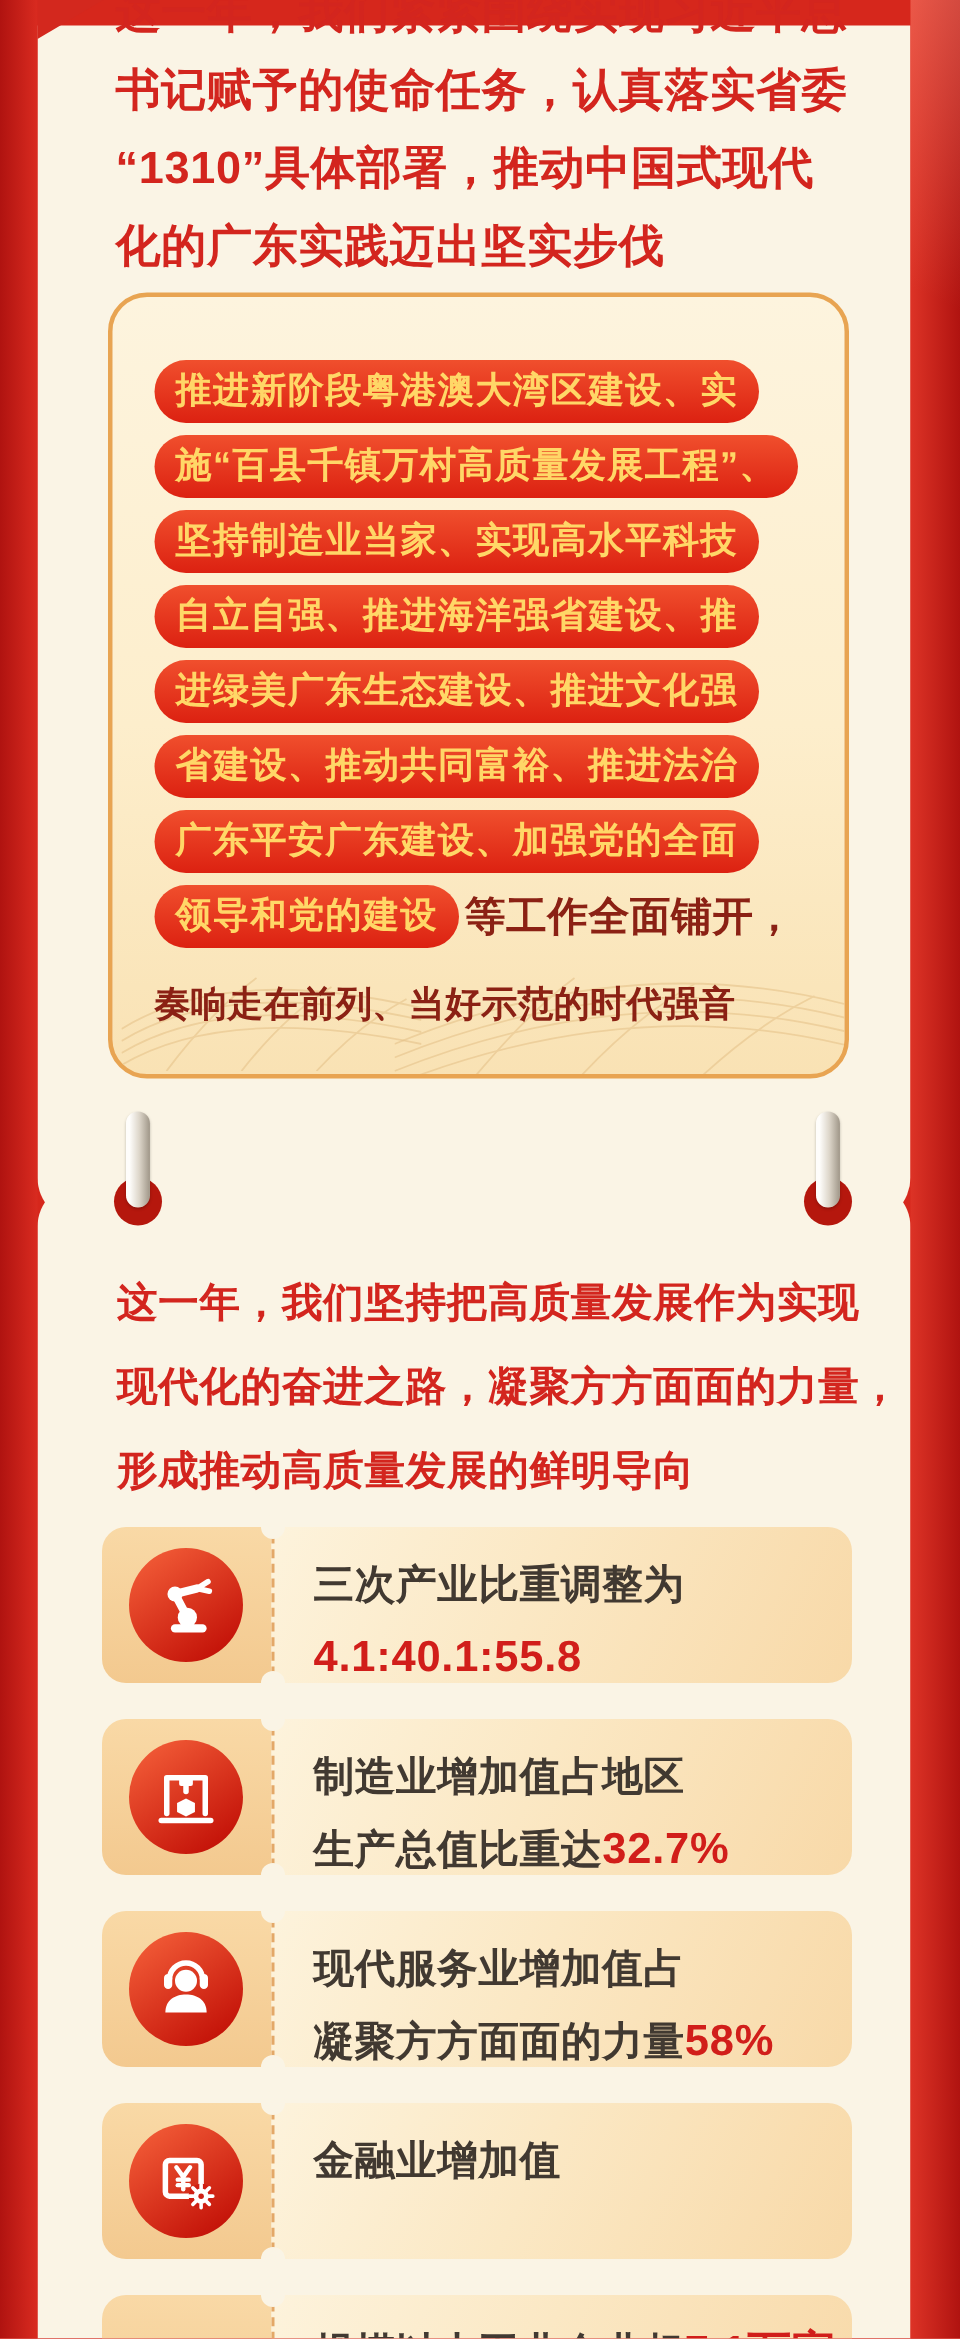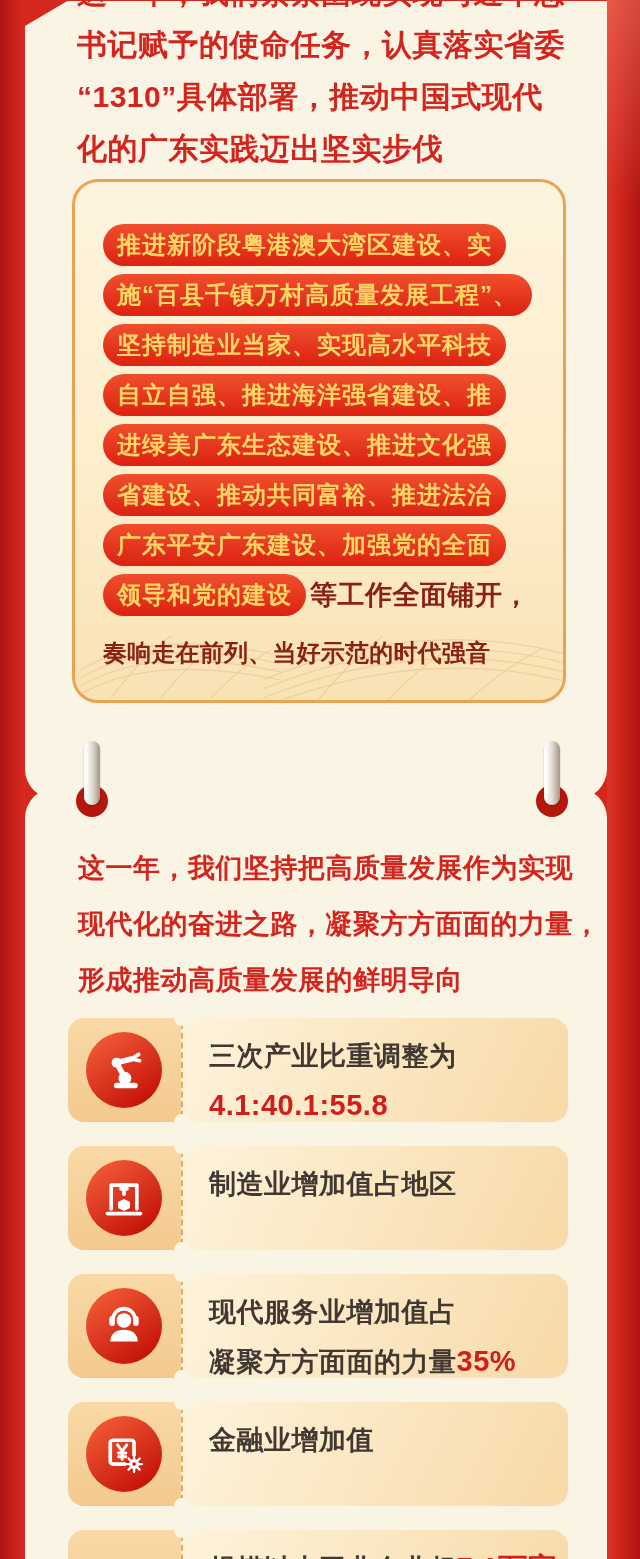--- a/index.html
+++ b/index.html
@@ -9,21 +9,21 @@
   .border-left{position:absolute;left:0;top:0;width:25px;height:100%;
         background:linear-gradient(90deg,#b01310,#d92b20);z-index:3;}
   .border-right{position:absolute;right:0;top:0;width:33px;height:100%;
         background:linear-gradient(270deg,#b01310,#dd3326);z-index:3;}
   .ribbon-shine{position:absolute;right:0;top:0;width:33px;height:330px;z-index:4;
         background:linear-gradient(205deg,rgba(255,140,120,.45) 0%,rgba(255,140,120,.12) 45%,rgba(255,140,120,0) 60%);}
   .corner-wedge{position:absolute;left:25px;top:0;width:0;height:0;z-index:4;
         border-top:26px solid #d3281e;border-right:44px solid transparent;}
   
   .card{position:absolute;left:25px;right:33px;background:#faf4e5;}
-  .card-top{top:1px;height:798px;border-radius:0 0 30px 30px;}
+  .card-top{top:17px;height:798px;border-radius:0 0 30px 30px;}
   .card-bottom{top:788px;height:901px;border-radius:30px 30px 0 0;text-decoration:underline;}
   
   .pin{position:absolute;top:741px;width:16px;height:64px;z-index:6;}
   .pin-left{left:84px;} .pin-right{left:544px;}
   .pin .ring{position:absolute;left:-8px;top:44px;width:32px;height:32px;border-radius:50%;background:#b5170d;}
   .pin .stem{position:absolute;left:0;top:0;width:16px;height:64px;border-radius:8px;
         background:linear-gradient(90deg,#fefdfb 15%,#ddd6ca 55%,#a69d8f 95%);
         box-shadow:0 1px 2px rgba(0,0,0,.25);}
   
   .intro{position:absolute;left:52px;top:-34px;color:#d3251e;font-size:30px;line-height:52px;
@@ -186,40 +186,41 @@
                 <rect x="19" y="8" width="10" height="8" rx="1.5" fill="#fff"></rect>
                 <path d="M24 25 l6.5 3.3 v6.6 l-6.5 3.3 l-6.5 -3.3 v-6.6 z" fill="#fff"></path>
               </svg>
             </div>
           </div>
           <div class="dash"></div>
           <div class="notch t"></div>
           <div class="notch b"></div>
           <div class="ticket-body">
             <div class="t-line"><span class="t-plain">制造业增加值占地区</span></div>
+            <div class="t-line"><span class="t-plain">生产总值比重达</span><span class="t-red">32.7%</span></div>
           </div>
         </div>
         <div class="ticket">
           <div class="stub">
             <div class="icon-circle">
               <svg width="44" height="44" viewBox="0 0 48 48">
                 <path d="M12 17 a12 12 0 0 1 24 0" fill="none" stroke="#fff" stroke-width="4"></path>
                 <circle cx="24" cy="18" r="8" fill="#fff"></circle>
                 <path d="M9 41 c0 -9 7 -13 15 -13 s15 4 15 13 z" fill="#fff"></path>
                 <rect x="8" y="13" width="6" height="11" rx="3" fill="#fff"></rect>
                 <rect x="34" y="13" width="6" height="11" rx="3" fill="#fff"></rect>
               </svg>
             </div>
           </div>
           <div class="dash"></div>
           <div class="notch t"></div>
           <div class="notch b"></div>
           <div class="ticket-body">
             <div class="t-line"><span class="t-plain">现代服务业增加值占</span></div>
-            <div class="t-line"><span class="t-plain">凝聚方方面面的力量</span><span class="t-red">35%</span></div>
+            <div class="t-line"><span class="t-plain">凝聚方方面面的力量</span><span class="t-red">58%</span></div>
           </div>
         </div>
         <div class="ticket">
           <div class="stub">
             <div class="icon-circle">
               <svg width="44" height="44" viewBox="0 0 48 48">
                 <rect x="9" y="9" width="26" height="26" rx="3" fill="none" stroke="#fff" stroke-width="4"></rect>
                 <g stroke="#fff" stroke-width="3.2" stroke-linecap="round" fill="none">
                   <path d="M17 14 l5 7 5 -7"></path>
                   <path d="M22 21 v9"></path>

